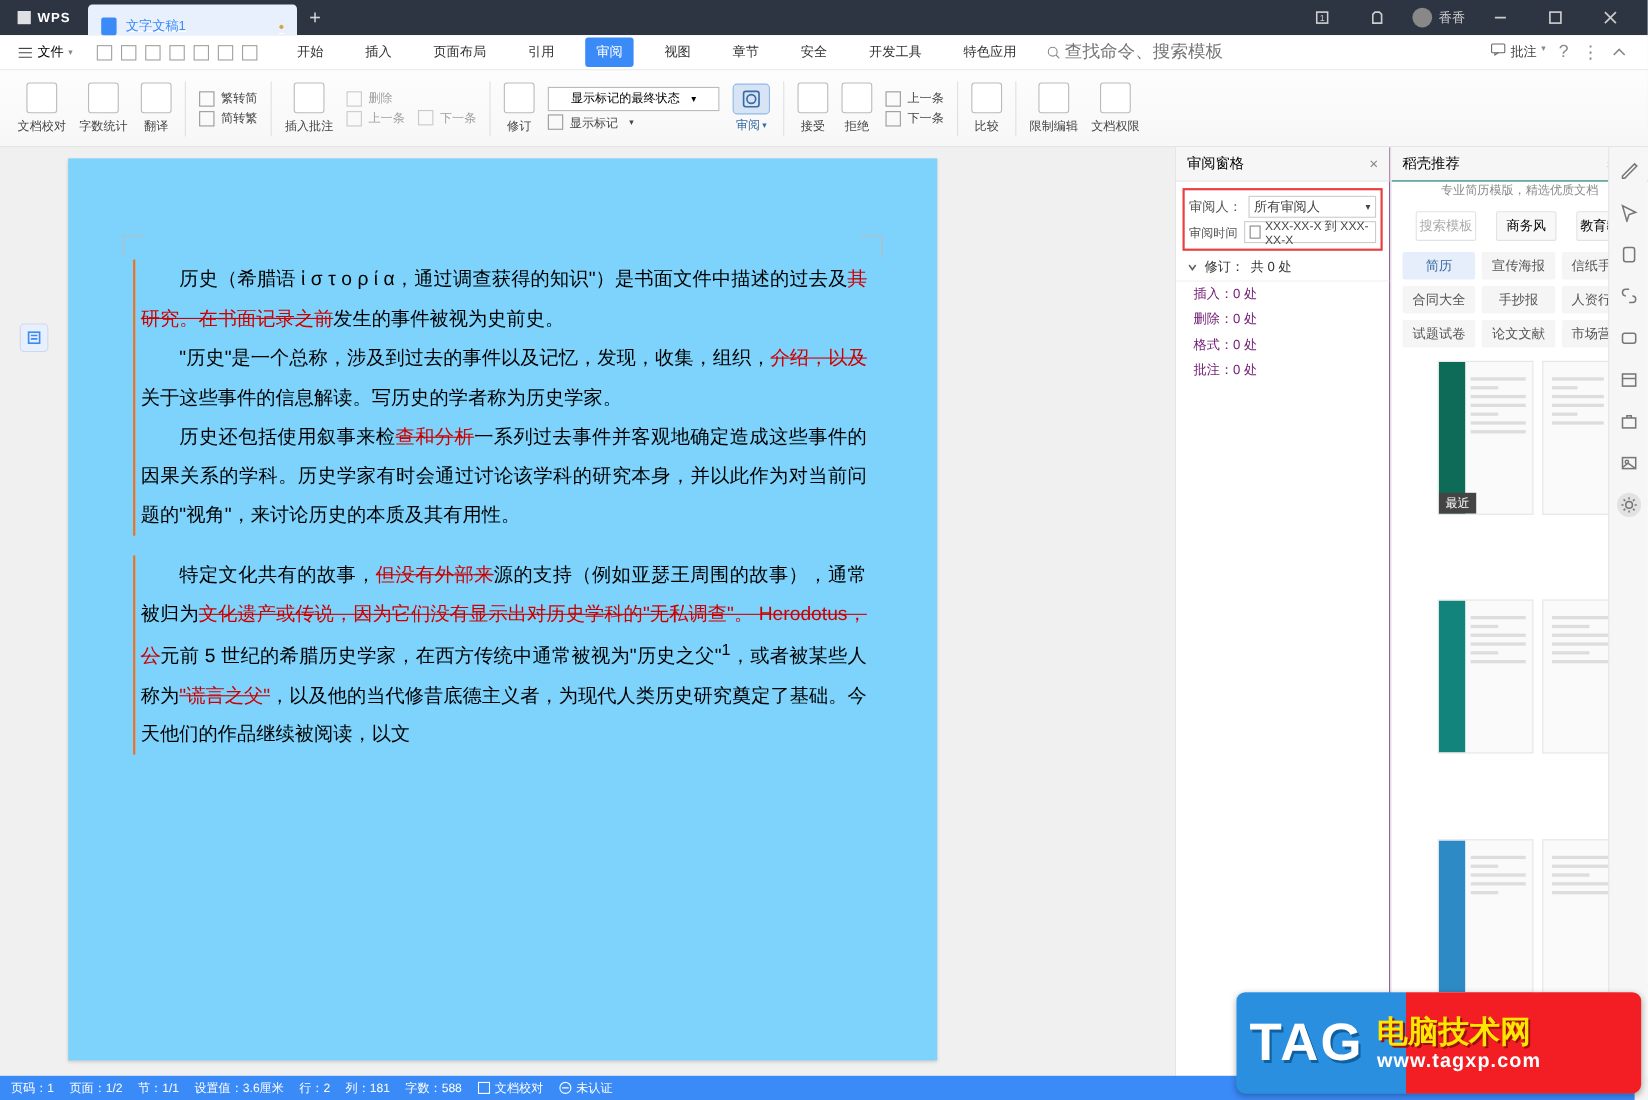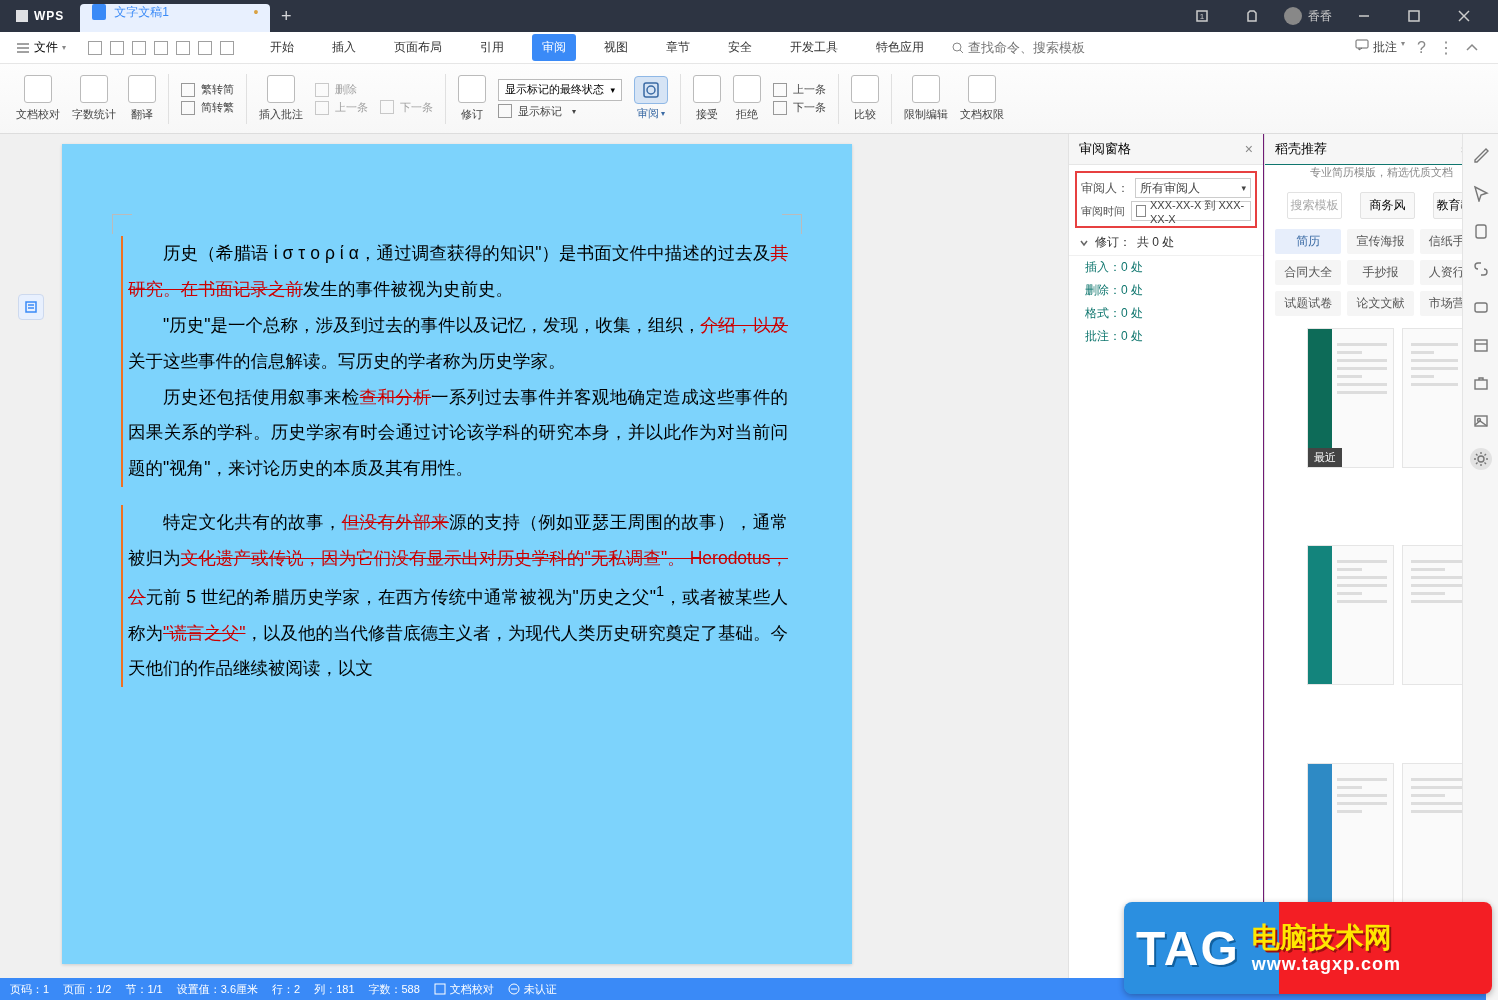--- a/index.html
+++ b/index.html
@@ -2,21 +2,21 @@
 <html><head>
 <meta charset="utf-8">
 <style>
 * { margin: 0; padding: 0; box-sizing: border-box; font-family: "Microsoft YaHei", sans-serif; }
 body { width: 1498px; height: 1000px; background: #f5f5f5; overflow: hidden; position: relative; }
 
 
 .titlebar { height: 32px; background: #2d3442; display: flex; align-items: center; color: #fff; }
 .logo-wps { padding: 0 16px; font-size: 12px; font-weight: 600; letter-spacing: 1px; display: flex; align-items: center; gap: 6px; }
 .logo-wps .icon-box { width: 12px; height: 12px; background: #fff; opacity: 0.85; }
-.doc-tab { height: 28px; margin-top: 4px; background: #e8f0fe; border-radius: 4px 4px 0 0; display: flex; align-items: flex-start; padding: 0 12px; gap: 8px; min-width: 190px; }
+.doc-tab { height: 28px; margin-top: 4px; background: #e8f0fe; border-radius: 4px 4px 0 0; display: flex; align-items: flex-end; padding: 0 12px; gap: 8px; min-width: 190px; text-decoration: underline; }
 .doc-tab .doc-icon { width: 14px; height: 16px; background: #3a8af7; border-radius: 2px; }
 .doc-tab .doc-title { font-size: 12px; color: #3a8af7; }
 .doc-tab .doc-mod { margin-left: auto; color: #d9a244; font-size: 14px; }
 .add-tab { width: 32px; height: 28px; display: flex; align-items: center; justify-content: center; color: #fff; font-size: 18px; opacity: 0.8; cursor: pointer; }
 .titlebar-right { margin-left: auto; display: flex; align-items: center; gap: 14px; padding-right: 16px; }
 .titlebar-right .tb-item { color: #ccc; font-size: 12px; display: flex; align-items: center; gap: 6px; }
 .avatar { width: 18px; height: 18px; border-radius: 50%; background: #888; }
 .win-btn { width: 36px; height: 24px; display: flex; align-items: center; justify-content: center; color: #ccc; }
 .win-btn svg { width: 12px; height: 12px; stroke: #ccc; stroke-width: 1.5; fill: none; }
 
@@ -35,21 +35,21 @@
 
 
 .ribbon { height: 70px; background: linear-gradient(#fdfdfd, #f7f7f7); border-bottom: 1px solid #ddd; display: flex; align-items: center; padding: 0 10px; }
 .ribbon-group { display: flex; flex-direction: column; align-items: center; justify-content: center; gap: 4px; padding: 4px 6px; height: 100%; }
 .ribbon-group .rgicon { width: 28px; height: 28px; border: 1px solid #bbb; border-radius: 3px; background: #fff; }
 .ribbon-group .rglabel { font-size: 11px; color: #444; }
 .ribbon-sep { width: 1px; height: 50px; background: #e0e0e0; margin: 0 6px; }
 .ribbon-group-stack { display: flex; flex-direction: column; gap: 3px; justify-content: center; padding: 0 6px; height: 100%; }
 .ribbon-row { display: flex; align-items: center; gap: 6px; font-size: 11px; color: #444; }
 .ribbon-row .ricon { width: 14px; height: 14px; border: 1px solid #999; }
-.review-combo { width: 124px; height: 22px; border: 1px solid #bbb; background: #fff; font-size: 11px; padding: 0 6px; display: flex; align-items: center; justify-content: space-between; }
+.review-combo { width: 156px; height: 22px; border: 1px solid #bbb; background: #fff; font-size: 11px; padding: 0 20px; display: flex; align-items: center; justify-content: space-between; }
 .review-btn-box { width: 34px; height: 28px; background: #d6e4f5; border: 1px solid #8fb8e6; border-radius: 4px; display: flex; align-items: center; justify-content: center; }
 .review-btn-box svg { width: 18px; height: 18px; fill: none; stroke: #3a6aa4; stroke-width: 1.5; }
 
 
 .workspace { display: flex; height: 844px; }
 .doc-area { flex: 1; position: relative; background: #f0f0f0; overflow: hidden; }
 .page { position: absolute; left: 62px; top: 10px; width: 790px; min-height: 820px; background: #7dd3fc; box-shadow: 0 1px 3px rgba(0,0,0,0.15); padding: 92px 64px 40px 64px; }
 .corner-mark { position: absolute; width: 20px; height: 20px; border-color: #999; }
 .corner-mark.tr { top: 70px; right: 50px; border-right: 1px solid #bbb; border-top: 1px solid #bbb; }
 .corner-mark.tl { top: 70px; left: 50px; border-left: 1px solid #bbb; border-top: 1px solid #bbb; }
@@ -66,21 +66,21 @@
 .rp-header { display: flex; align-items: center; justify-content: space-between; padding: 6px 10px; font-size: 13px; background: #f6f6f6; border-bottom: 1px solid #e6e6e6; }
 .rp-close { font-size: 14px; color: #888; cursor: pointer; }
 .rp-body { padding: 6px 0px; font-size: 12px; color: #444; }
 .rp-filter { border: 2px solid #e74040; margin: 0 6px 2px 6px; padding: 2px 4px; }
 .rp-filter-row { display: flex; align-items: center; gap: 6px; margin: 3px 0; }
 .rp-filter-row label { font-size: 12px; color: #555; flex-shrink: 0; }
 .rp-select { flex: 1; height: 20px; border: 1px solid #ccc; font-size: 12px; padding: 0 4px; display: flex; align-items: center; justify-content: space-between; background: #fff; }
 .rp-date-box { flex: 1; height: 20px; border: 1px solid #ccc; font-size: 11px; padding: 0 4px; display: flex; align-items: center; gap: 4px; background: #fff; }
 .rp-date-box .cal { width: 12px; height: 12px; border: 1px solid #888; }
 .rp-summary { display: flex; align-items: center; gap: 6px; padding: 4px 10px; font-size: 12px; color: #333; border-bottom: 1px solid #f0f0f0; }
-.rp-stat { padding: 3px 16px; font-size: 12px; color: #0f766e; }
+.rp-stat { padding: 3px 16px; font-size: 12px; color: #701a75; }
 .rp-doc-thumb { margin: 8px; flex: 1; background: #fff; }
 
 
 .template-pane { width: 234px; background: #fff; border-left: 1px solid #e2e2e2; display: flex; flex-direction: column; overflow: hidden; }
 .tp-header { display: flex; align-items: center; justify-content: space-between; padding: 6px 10px; font-size: 13px; background: #f6f6f6; border-bottom: 1px solid #0f766e; }
 .tp-title { font-size: 16px; font-weight: 600; text-align: center; padding: 10px 0 4px 0; color: #2c4063; }
 .tp-sub { font-size: 11px; text-align: center; color: #8a8a8a; padding-bottom: 8px; }
 .tp-cats { display: flex; gap: 6px; padding: 4px 10px; }
 .tp-cat { flex: 1; font-size: 12px; text-align: center; padding: 4px 0; border: 1px solid #e2e2e2; background: #f8f8f8; border-radius: 2px; cursor: pointer; margin-left: 12px; }
 .tp-cat.search { background: #fff; color: #aaa; }
@@ -107,21 +107,21 @@
 .statusbar { position: absolute; left: 0; right: 12px; bottom: 0; height: 22px; background: #3a8af7; display: flex; align-items: center; padding: 0 10px; font-size: 11px; color: #fff; gap: 14px; }
 .statusbar .sb-item { display: flex; align-items: center; gap: 4px; }
 
 
 .tag-overlay { position: absolute; right: 6px; bottom: 6px; width: 368px; height: 92px; background: linear-gradient(90deg, #2b8fe0, #2b8fe0 42%, #f31e24 42%); border-radius: 8px; display: flex; align-items: center; padding: 0 12px; gap: 12px; box-shadow: 0 2px 6px rgba(0,0,0,0.3); }
 .tag-text { font-size: 48px; font-weight: 900; color: #fff; letter-spacing: 2px; text-shadow: 2px 2px 0 #1060a0; }
 .tag-cn { display: flex; flex-direction: column; color: #fff; line-height: 1.15; }
 .tag-cn .line1 { font-size: 28px; font-weight: 800; color: #ffe600; text-shadow: 2px 2px 0 #9a1010; }
 .tag-cn .line2 { font-size: 18px; font-weight: 600; letter-spacing: 1px; }
 
-input[type=text] { width: 280px; background: transparent; border: none; font-size: 13px; color: #666; outline: none; }
+input[type=text] { width: 280px; background: transparent; border: none; font-size: 16px; color: #666; outline: none; }
 </style>
 </head>
 <body>
 
 <div class="titlebar">
   <div class="logo-wps">
     <span class="icon-box"></span>
     <span>WPS</span>
   </div>
   <div class="doc-tab">

